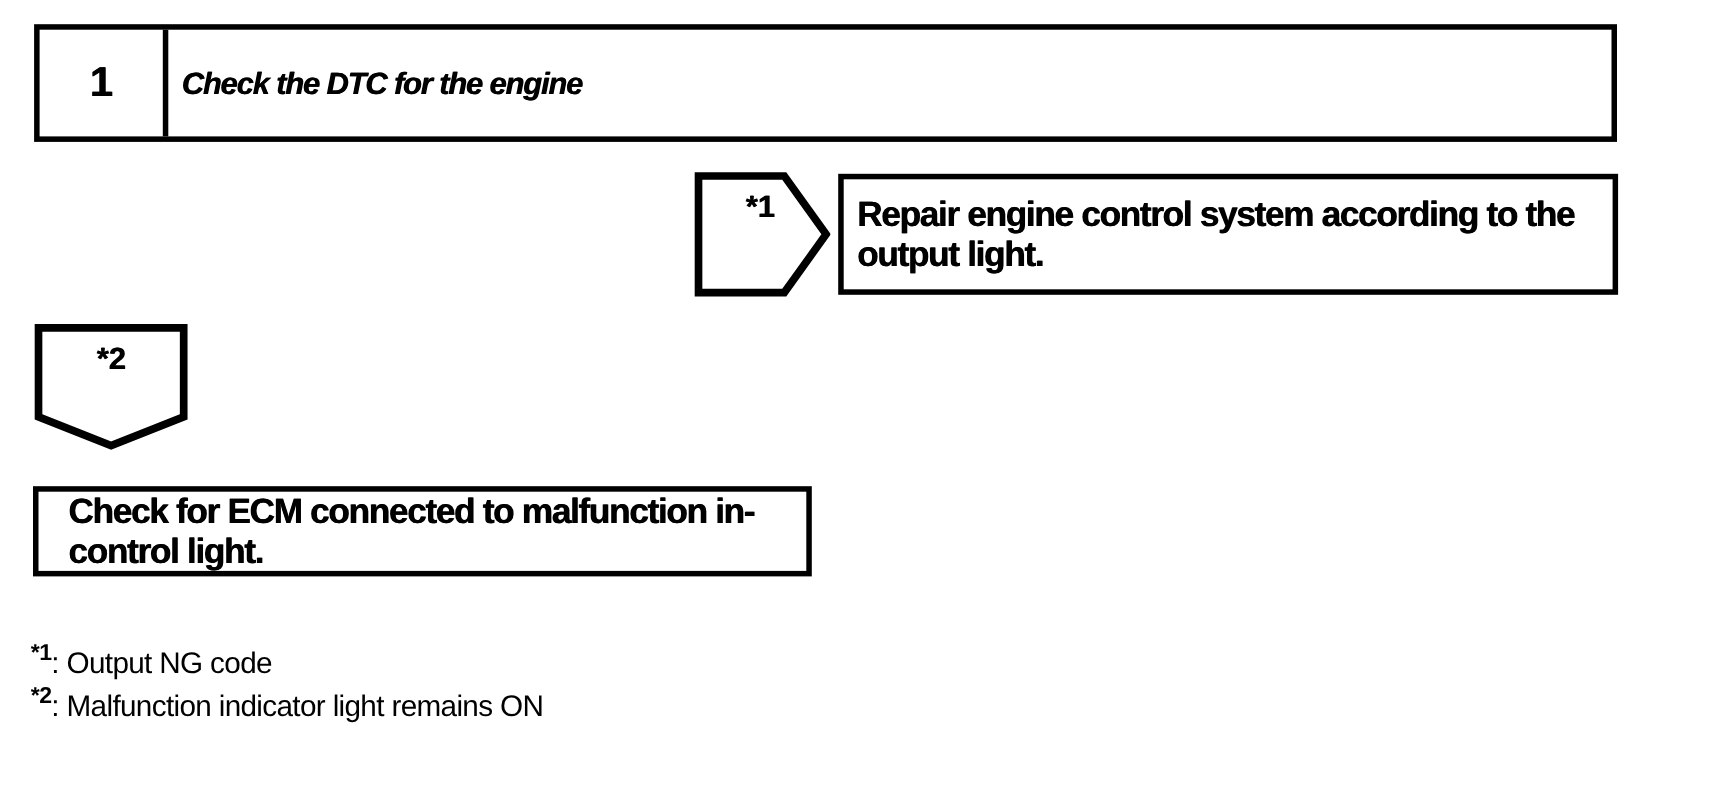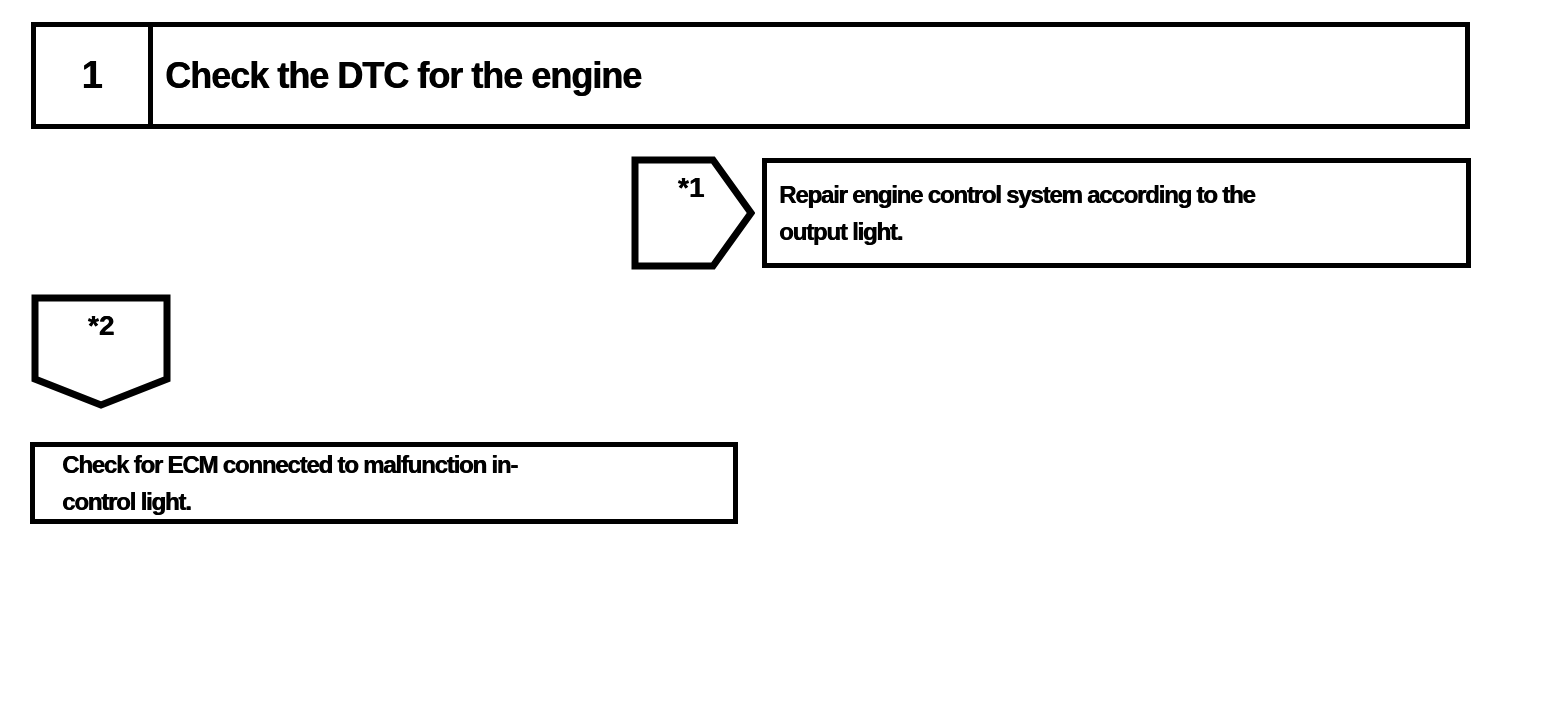--- a/index.html
+++ b/index.html
@@ -35,25 +35,26 @@
     font-size: 38px;
     font-weight: bold;
     text-shadow: 0.6px 0 0 #000;
     flex: 0 0 auto;
   }
   .step-title-cell {
     flex: 1;
     display: flex;
     align-items: center;
     padding-left: 12px;
-    font-size: 36px;
+    font-size: 28px;
     font-weight: bold;
     letter-spacing: -1px;
     text-shadow: 0.6px 0 0 #000;
     white-space: nowrap;
+    font-style: italic;
   }
   
   .connector {
     position: absolute;
   }
   .connector svg {
     display: block;
   }
   .connector-label {
     position: absolute;
@@ -70,21 +71,21 @@
   
   .action-box {
     position: absolute;
     border: 5px solid #000;
     box-sizing: border-box;
     background: #fff;
     display: flex;
     flex-direction: column;
     justify-content: center;
     font-weight: bold;
-    font-size: 24px;
+    font-size: 32px;
     line-height: 37px;
     letter-spacing: -1.2px;
     text-shadow: 0.6px 0 0 #000;
   }
   .action-box .line { white-space: nowrap; }
   .repair-box {
     left: 762px; top: 158px;
     width: 709px; height: 110px;
     padding-left: 12px;
   }
@@ -140,14 +141,22 @@
       <polygon points="4,4 136,4 136,85 70,111 4,85" fill="#ffffff" stroke="#000000" stroke-width="7" stroke-linejoin="miter"></polygon>
     </svg>
     <span class="connector-label">*2</span>
   </div>
 
   <div class="action-box ecm-box">
     <span class="line">Check for ECM connected to malfunction in-</span>
     <span class="line">control light.</span>
   </div>
 
+  <div class="footnotes">
+    <div class="footnote">
+      <sup>*1</sup><span>: Output NG code</span>
+    </div>
+    <div class="footnote">
+      <sup>*2</sup><span>: Malfunction indicator light remains ON</span>
+    </div>
+  </div>
 
 </div>
 
 </body></html>

